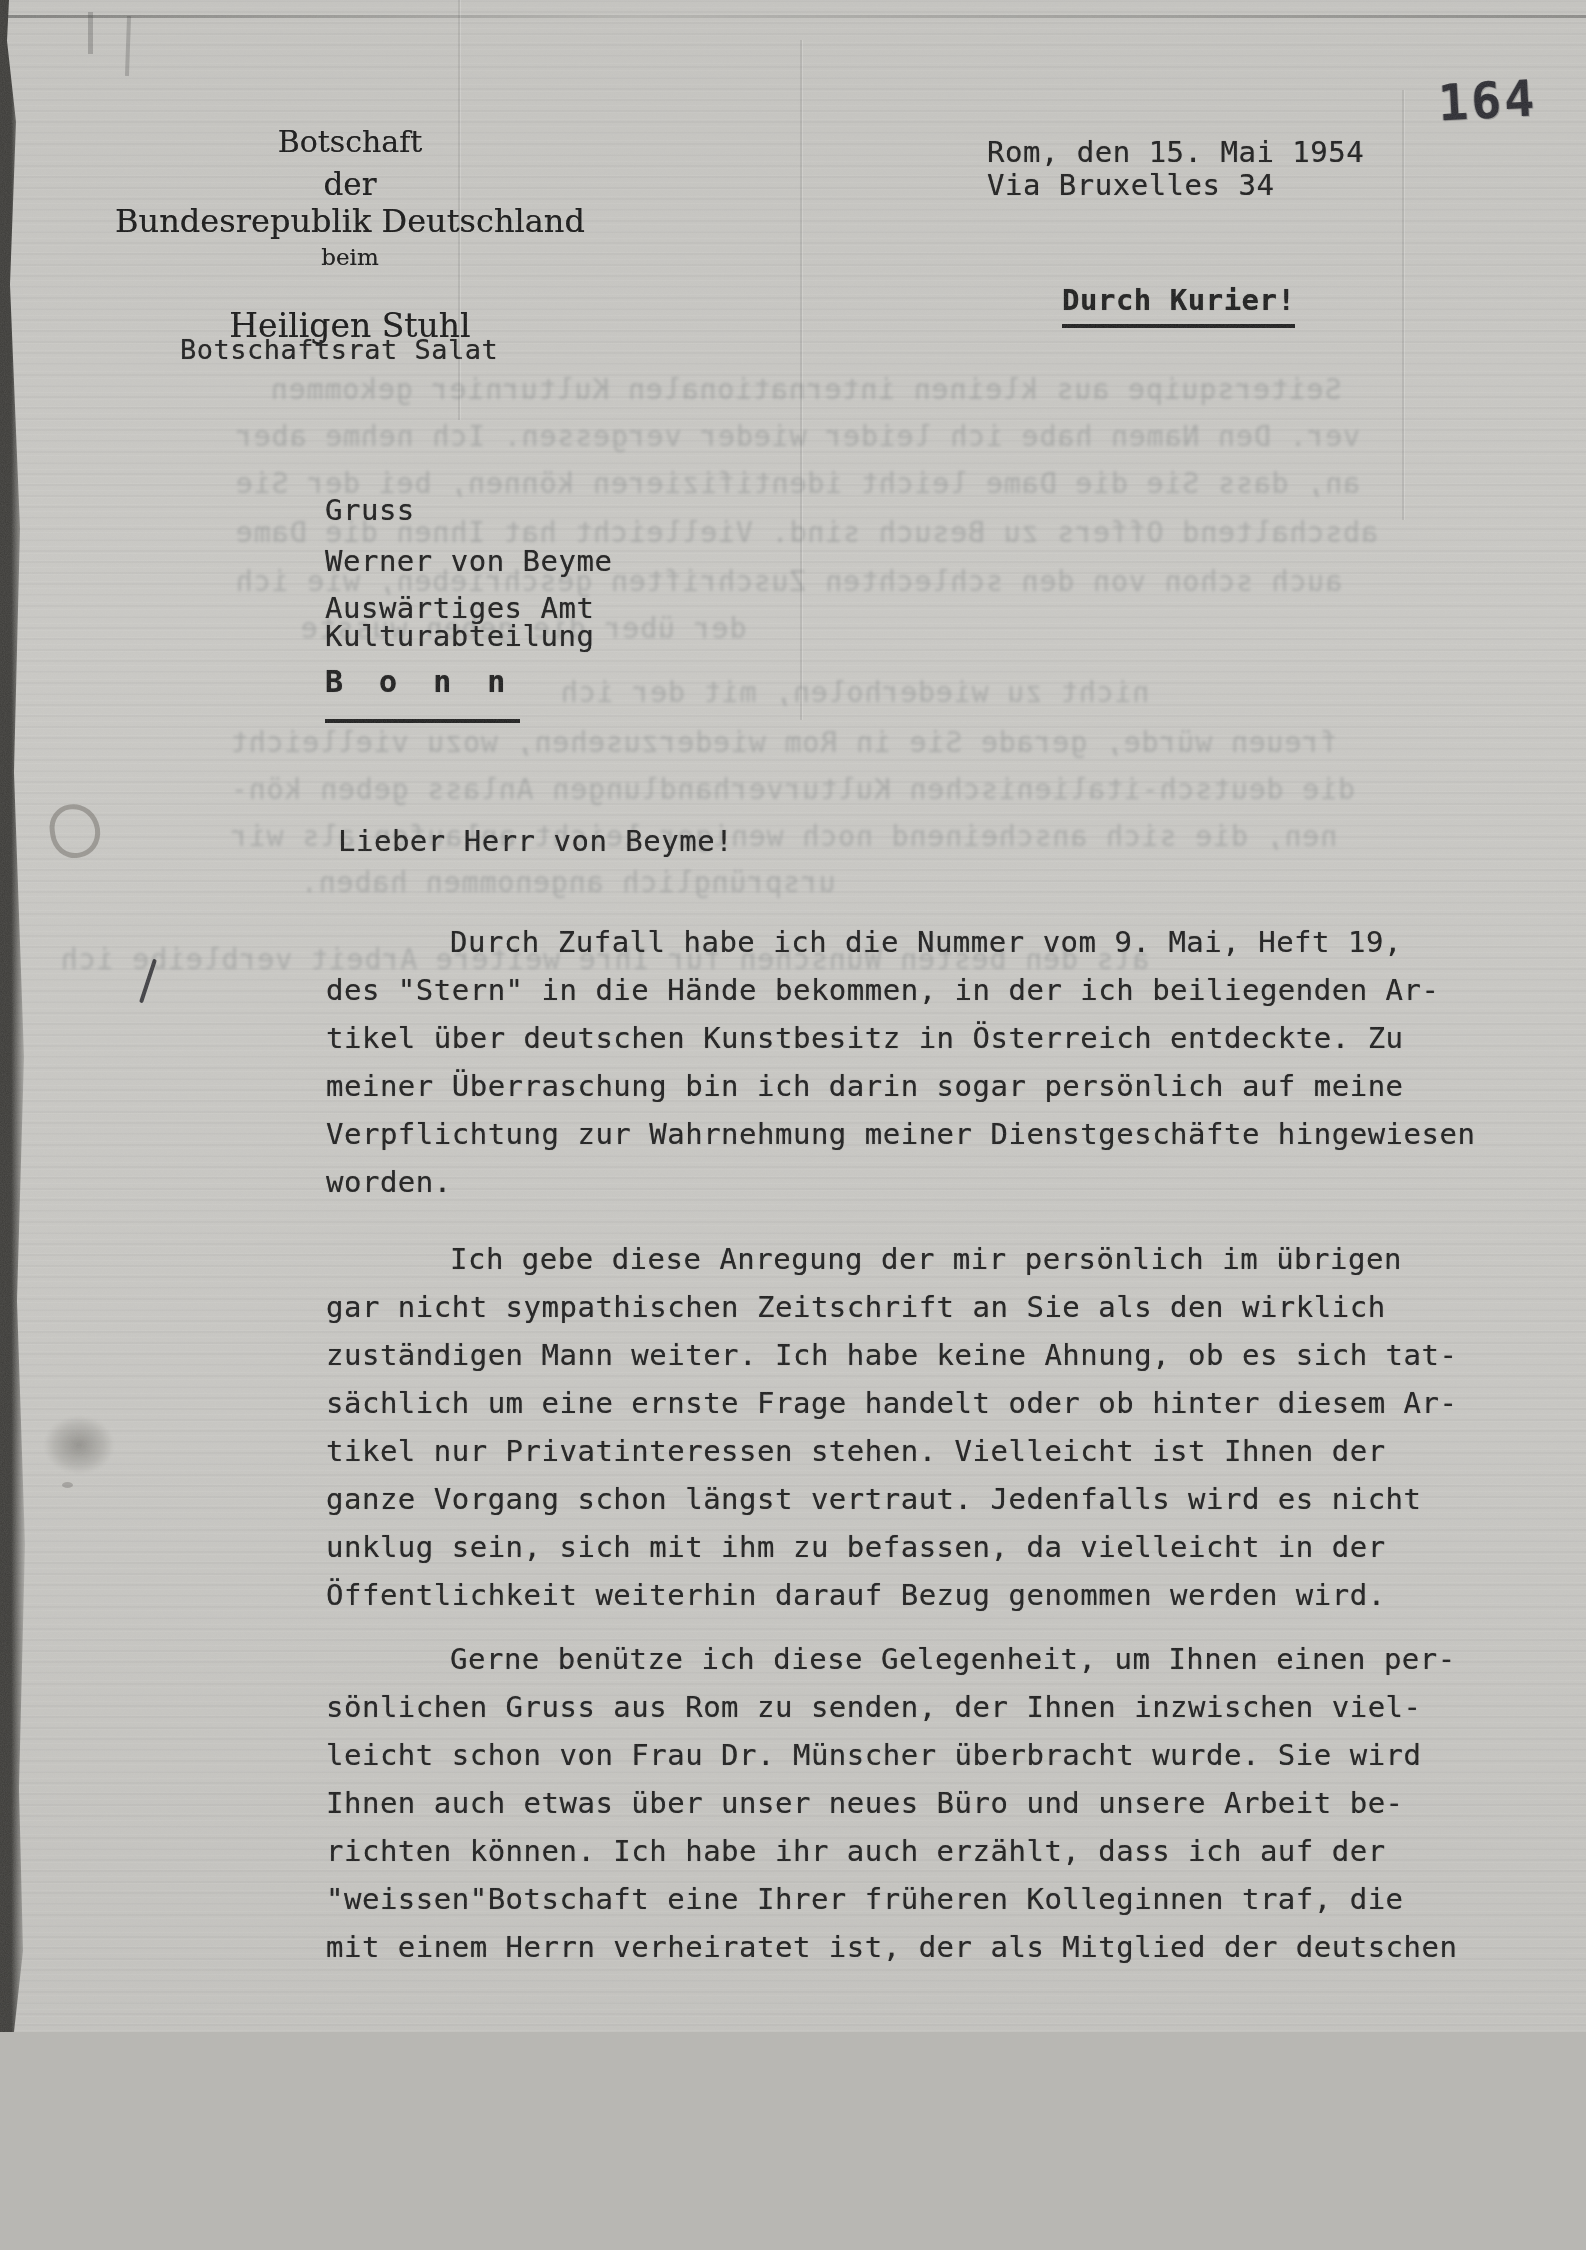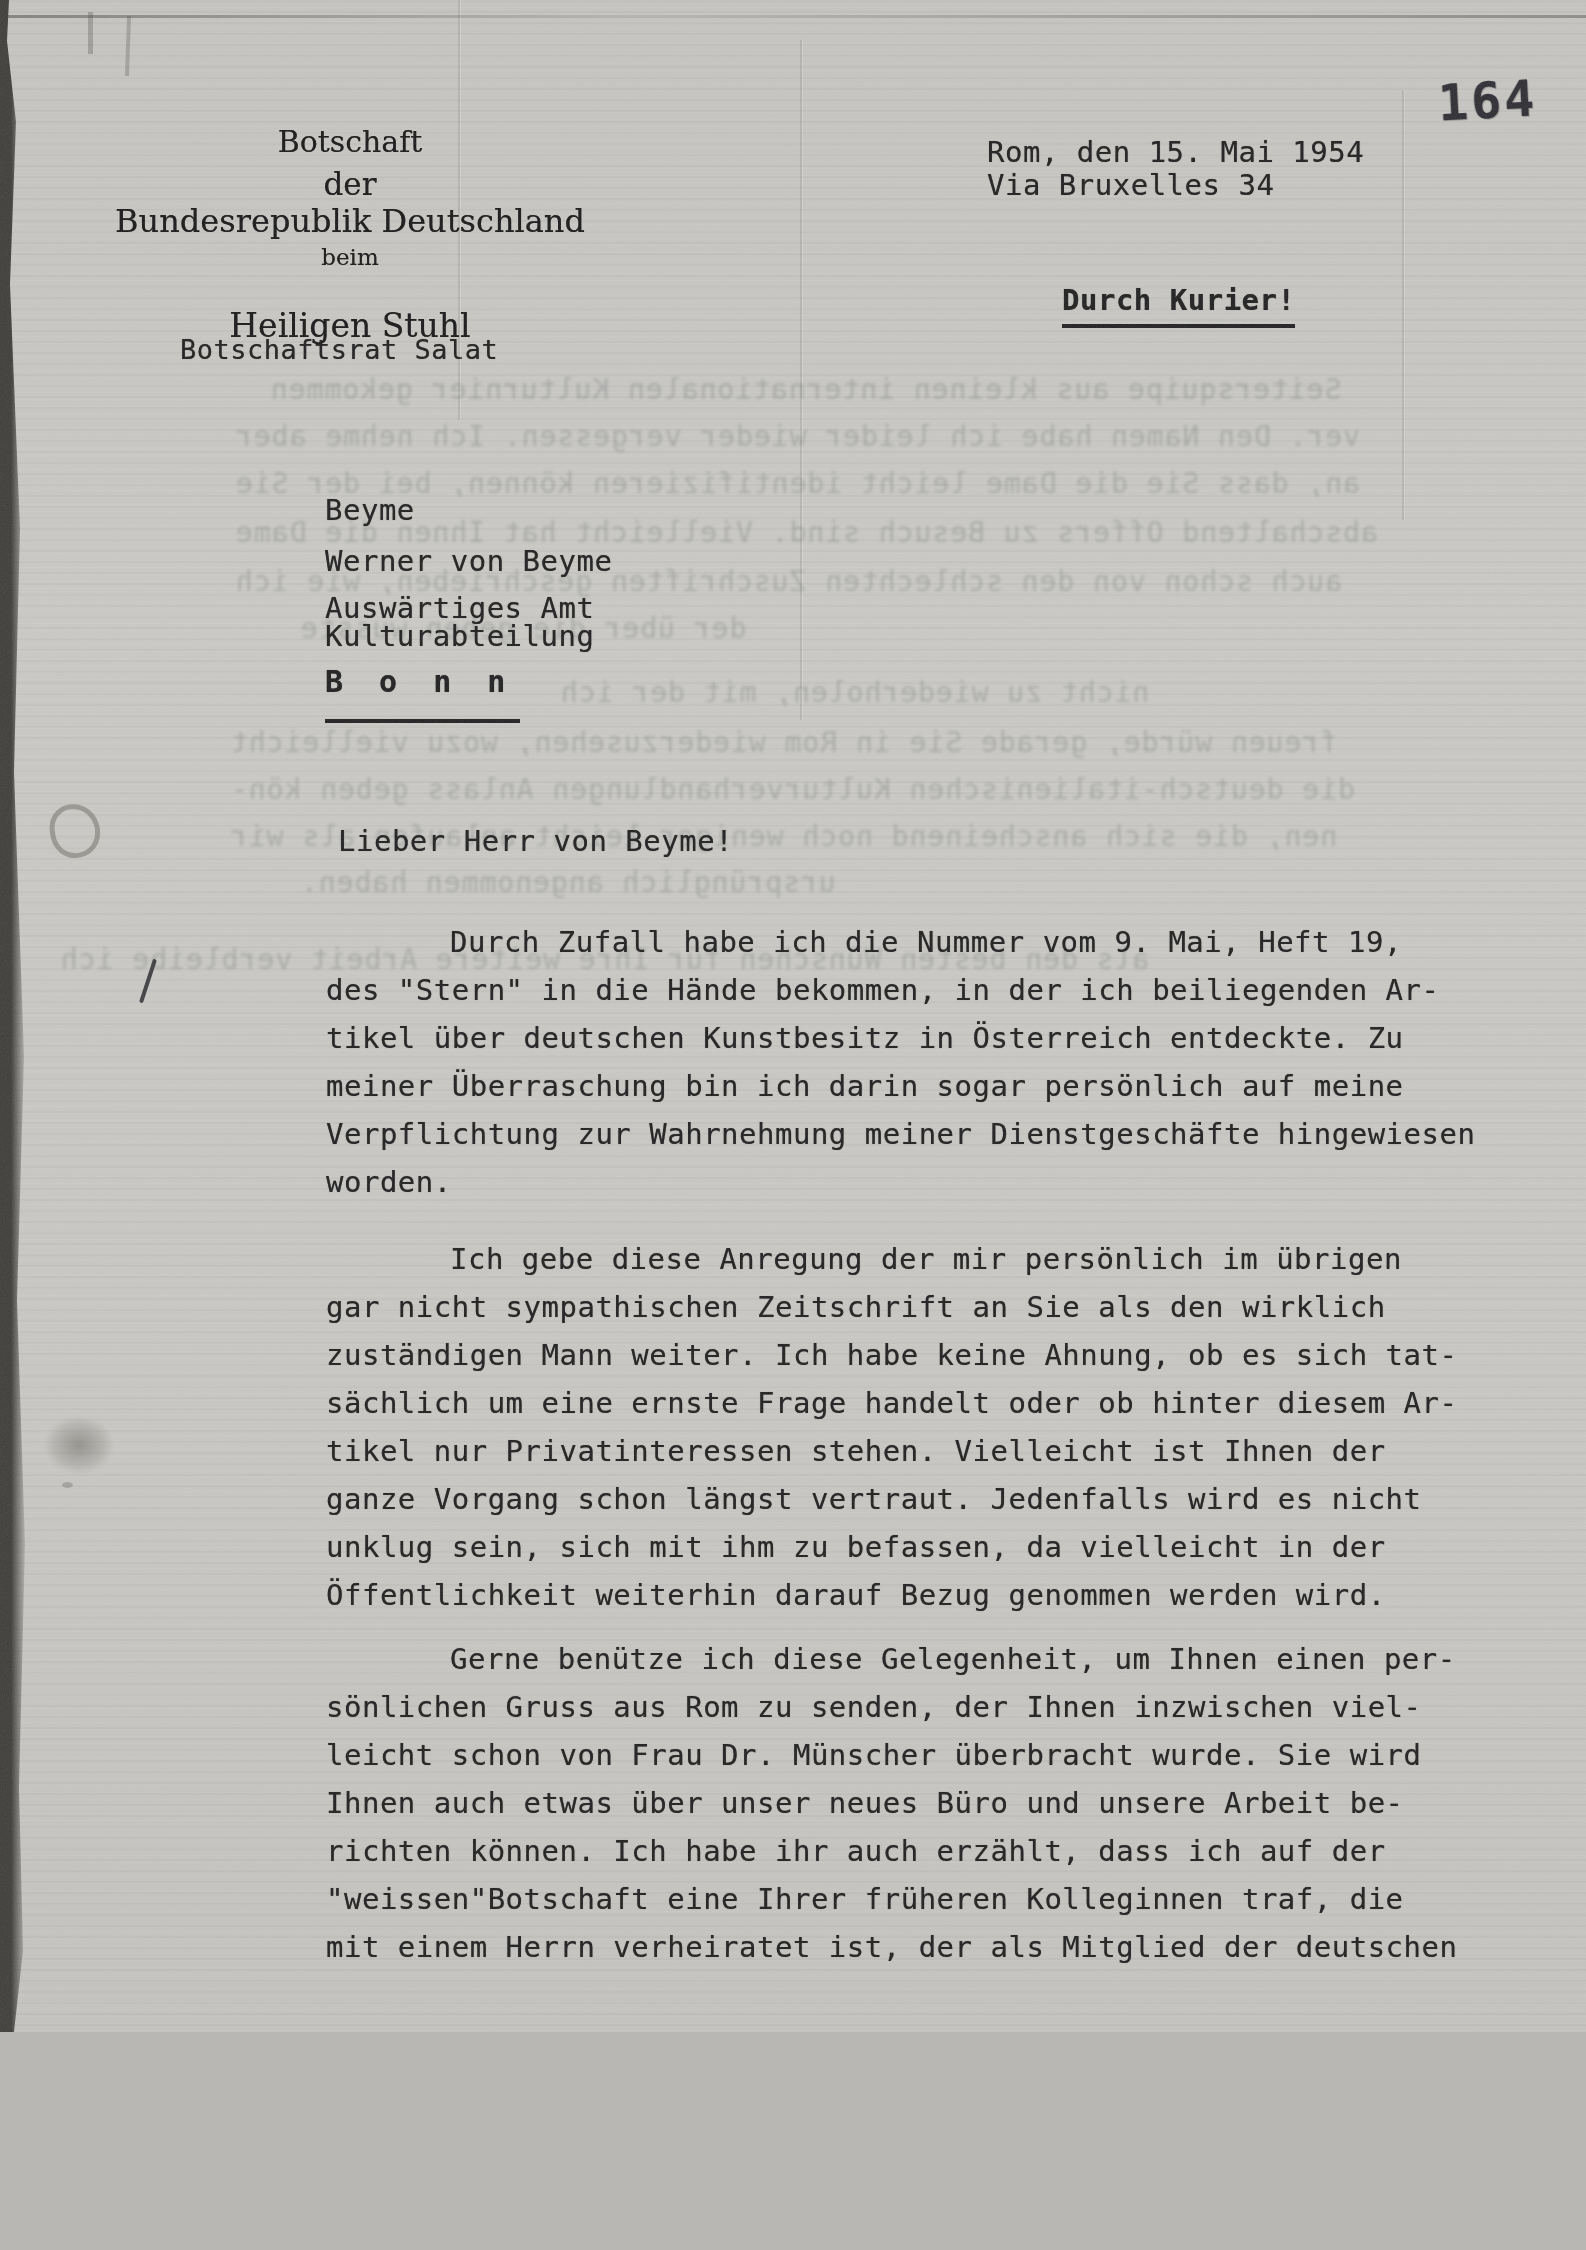--- a/index.html
+++ b/index.html
@@ -99,21 +99,21 @@
   <div class="tw sender">Botschaftsrat Salat</div>
 
   <div class="tw dateline">
     <div>Rom, den 15. Mai 1954</div>
     <div>Via Bruxelles 34</div>
   </div>
   <div class="tw courier">Durch Kurier!</div>
   <div class="tw stamp">164</div>
 
   <div class="recipient" id="recipient-block">
-      <div class="r-line" style="top: 0px;">Beyme</div>
+      <div class="r-line" style="top: 0px;">Gruss</div>
       <div class="r-line" style="top: 51px;">Werner von Beyme</div>
       <div class="r-line" style="top: 98px;">Auswärtiges Amt</div>
       <div class="r-line" style="top: 126px;">Kulturabteilung</div>
     </div>
   <div class="tw city">B o n n</div>
 
   <div class="tw salutation">Lieber Herr von Beyme!</div>
   <div id="body-layer">
       <div class="para" style="top: 918px;">
         <div class="first">Durch Zufall habe ich die Nummer vom 9. Mai, Heft 19,</div>

